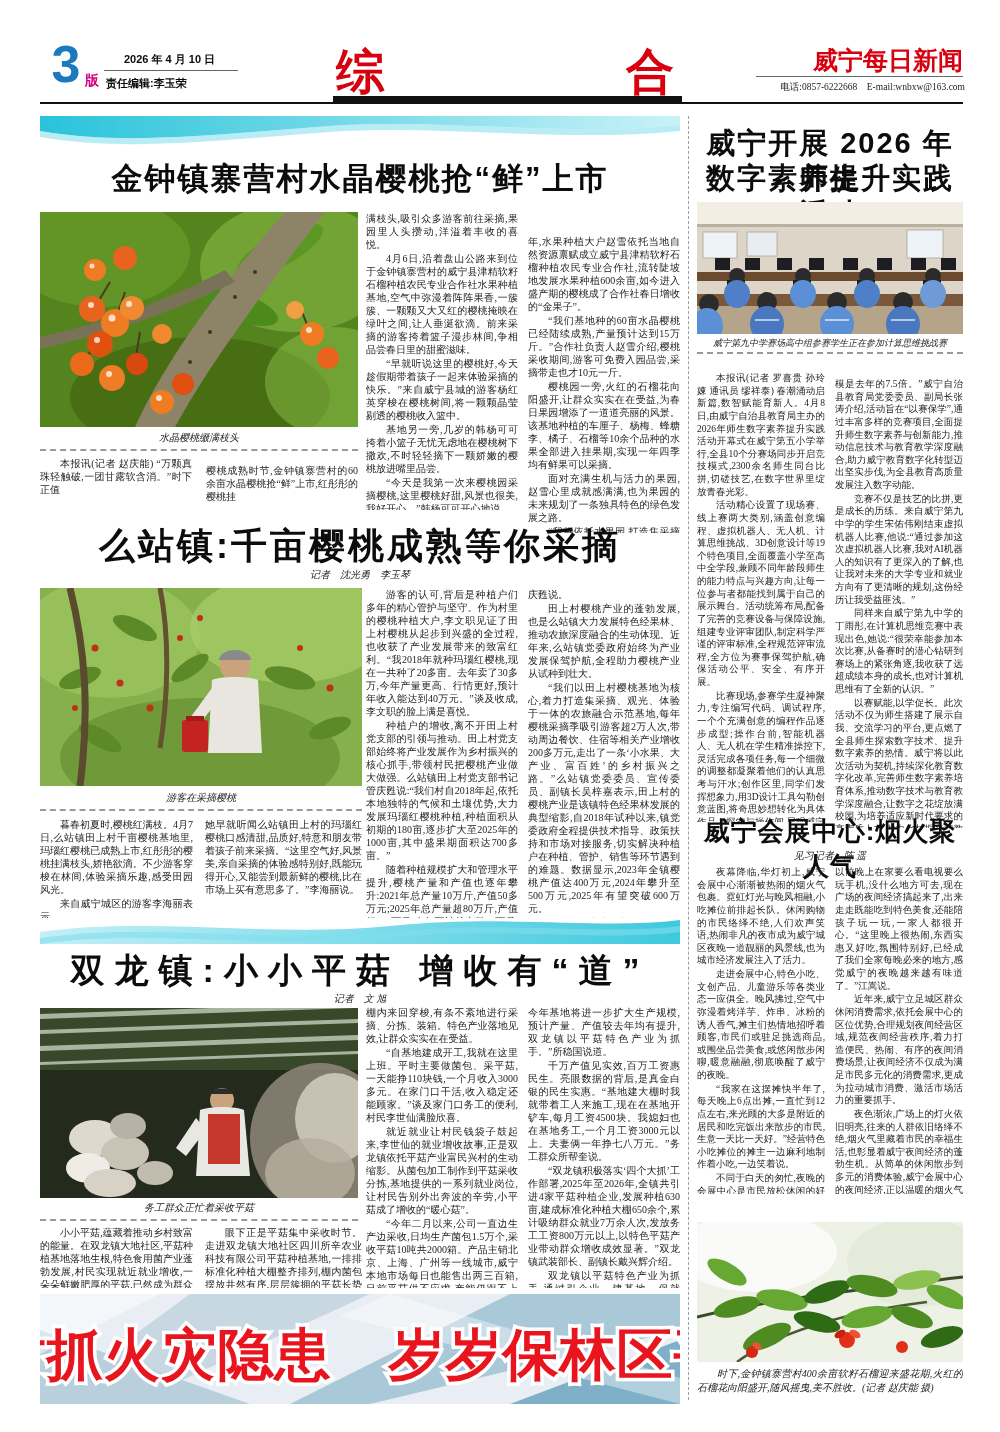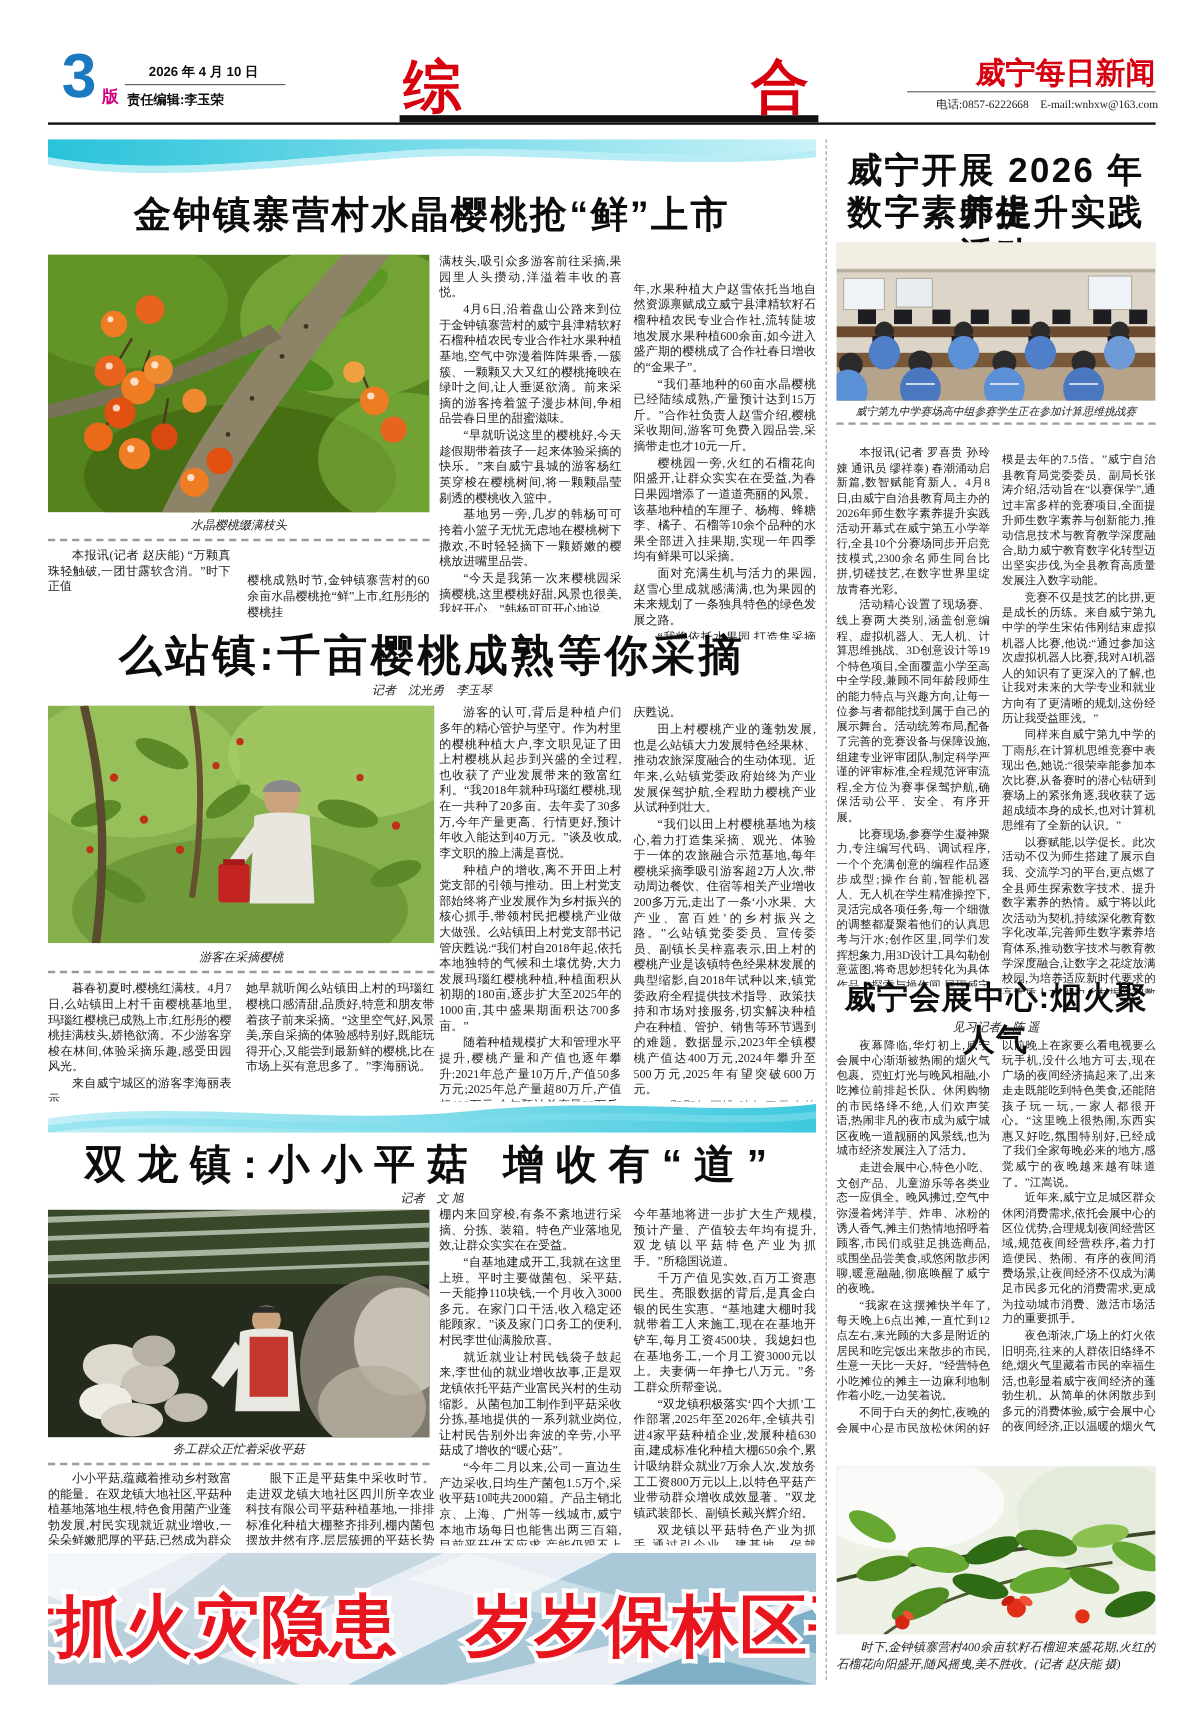--- a/index.html
+++ b/index.html
@@ -109,21 +109,21 @@
           <circle cx="269" cy="118" r="3"></circle>
         <circle cx="52" cy="54" r="2.5"></circle>
           <circle cx="119" cy="186" r="3"></circle>
       </g>
     </svg>
   </div>
   <div class="abs cap" style="left:40px;top:431px;width:318px;">水晶樱桃缀满枝头</div>
   <div class="abs dash" style="left:40px;top:449px;width:318px;"></div>
 
   <div class="abs col" style="left:40px;top:457px;width:152px;height:52px;text-indent:2em;">本报讯(记者 赵庆能) “万颗真珠轻触破,一团甘露软含消。”时下正值</div>
-  <div class="abs col" style="left:206px;top:478px;width:152px;height:52px;">樱桃成熟时节,金钟镇寨营村的60余亩水晶樱桃抢“鲜”上市,红彤彤的樱桃挂</div>
+  <div class="abs col" style="left:206px;top:464px;width:152px;height:52px;">樱桃成熟时节,金钟镇寨营村的60余亩水晶樱桃抢“鲜”上市,红彤彤的樱桃挂</div>
 
   <div class="abs col" style="left:366px;top:212px;width:152px;height:298px;">
       <p class="noindent">满枝头,吸引众多游客前往采摘,果园里人头攒动,洋溢着丰收的喜悦。</p>
       <p>4月6日,沿着盘山公路来到位于金钟镇寨营村的威宁县津精软籽石榴种植农民专业合作社水果种植基地,空气中弥漫着阵阵果香,一簇簇、一颗颗又大又红的樱桃掩映在绿叶之间,让人垂涎欲滴。前来采摘的游客挎着篮子漫步林间,争相品尝春日里的甜蜜滋味。</p>
       <p>“早就听说这里的樱桃好,今天趁假期带着孩子一起来体验采摘的快乐。”来自威宁县城的游客杨红英穿梭在樱桃树间,将一颗颗晶莹剔透的樱桃收入篮中。</p>
       <p>基地另一旁,几岁的韩杨可可挎着小篮子无忧无虑地在樱桃树下撒欢,不时轻轻摘下一颗娇嫩的樱桃放进嘴里品尝。</p>
       <p>“今天是我第一次来樱桃园采摘樱桃,这里樱桃好甜,风景也很美,我好开心。”韩杨可可开心地说。</p>
     </div>
   <div class="abs col" style="left:528px;top:212px;width:152px;height:298px;margin-top:23px;">
       <p class="noindent">年,水果种植大户赵雪依托当地自然资源禀赋成立威宁县津精软籽石榴种植农民专业合作社,流转陡坡地发展水果种植600余亩,如今进入盛产期的樱桃成了合作社春日增收的“金果子”。</p>

